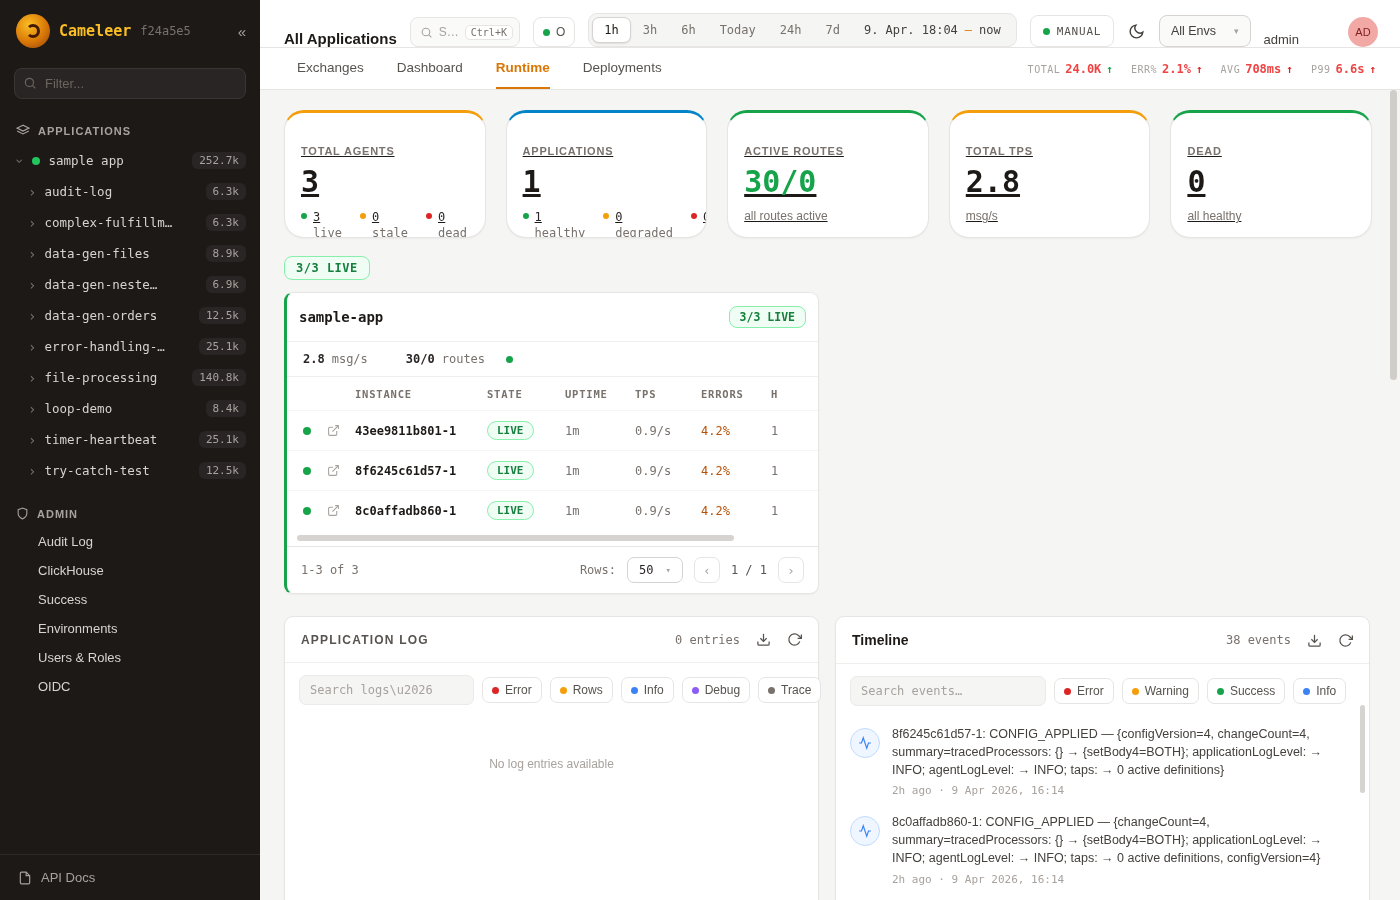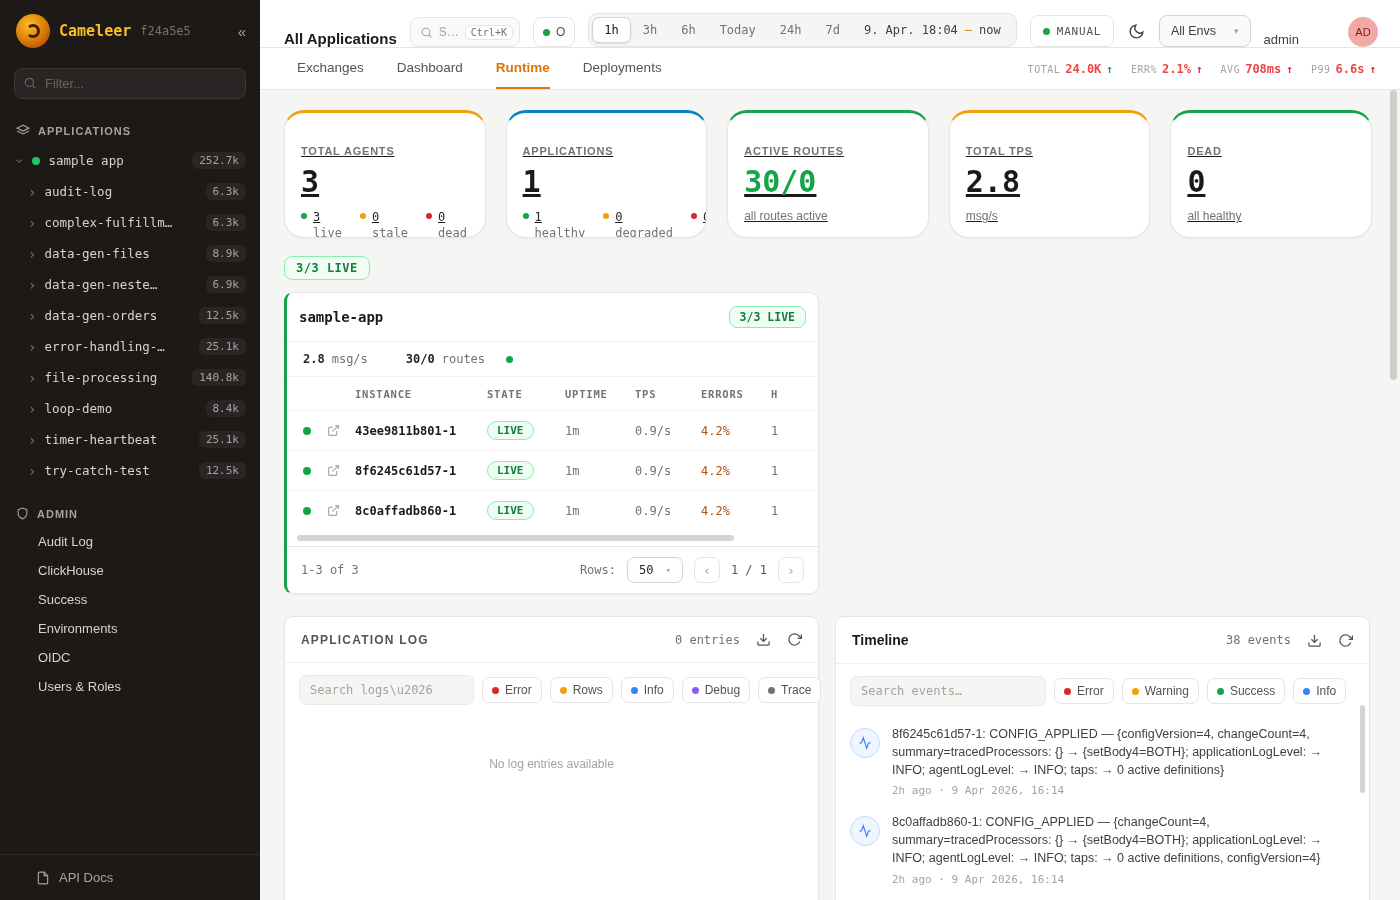--- a/index.html
+++ b/index.html
@@ -21,21 +21,21 @@
   .filter-input::placeholder { color:#6b6560; }
   .sec-header { display:flex; align-items:center; gap:8px; padding:9px 16px 7px; color:#a8a29e; font-size:11px; font-weight:bold; letter-spacing:1px; }
   .tree-parent,.tree-child { display:flex; align-items:center; height:31px; padding:0 14px 0 16px; gap:8px; font-family:"DejaVu Sans Mono",monospace; font-size:12.5px; cursor:pointer; }
   .tree-child { padding-left:28px; }
   .chev { color:#78716c; font-size:14px; line-height:1; }
   .chev-down { display:inline-block; transform:rotate(90deg); }
   .gdot { width:8px; height:8px; border-radius:50%; background:#22c55e; flex-shrink:0; }
   .tname { white-space:nowrap; overflow:hidden; text-overflow:ellipsis; max-width:128px; }
   .tcount { margin-left:auto; background:#292524; border-radius:6px; padding:2px 7px; font-size:11px; color:#a8a29e; }
   .admin-item { padding:7px 16px 7px 38px; font-size:13px; color:#d6d3d1; cursor:pointer; }
-  .api-docs { margin-top:auto; border-top:1px solid #2e2a27; padding:15px 36px; display:flex; gap:9px; align-items:center; font-size:13px; color:#a8a29e; cursor:pointer; }
+  .api-docs { margin-top:auto; border-top:1px solid #2e2a27; padding:15px 18px; display:flex; gap:9px; align-items:center; font-size:13px; color:#a8a29e; cursor:pointer; }
 
   
   .main { flex:1; display:flex; flex-direction:column; height:900px; position:relative; min-width:0; }
   .topbar { height:48px; background:#fff; border-bottom:1px solid #e7e5e4; display:flex; align-items:flex-end; padding:0 22px 0 24px; gap:13px; flex-shrink:0; }
   .page-title { font-size:15px; font-weight:bold; white-space:nowrap; }
   .searchbox { display:flex; align-items:center; gap:6px; border:1px solid #e7e5e4; background:#fafaf9; height:30px; border-radius:8px; padding:0 6px 0 9px; width:120px; color:#a8a29e; font-size:12px; cursor:pointer; }
   .kbd { border:1px solid #e7e5e4; background:#fff; border-radius:5px; padding:1px 5px; font-size:10px; font-family:"DejaVu Sans Mono",monospace; color:#78716c; margin-left:auto; white-space:nowrap; }
   .online-chip { display:flex; align-items:center; gap:6px; border:1px solid #e7e5e4; background:#fff; height:30px; border-radius:8px; padding:0 9px; font-size:12px; color:#57534e; cursor:pointer; }
   .dot { width:7px; height:7px; border-radius:50%; flex-shrink:0; }
   .time-group { display:flex; align-items:center; background:#f5f5f4; border:1px solid #e7e5e4; border-radius:9px; height:34px; padding:0 3px; }
@@ -216,22 +216,22 @@
       <svg width="13" height="13" viewBox="0 0 24 24" fill="none" stroke="currentColor" stroke-width="2">
           <path d="M12 22s8-4 8-10V5l-8-3-8 3v7c0 6 8 10 8 10z"></path>
         </svg>
     </span>
     <span>ADMIN</span>
   </div>
   <div class="admin-item">Audit Log</div>
   <div class="admin-item">ClickHouse</div>
   <div class="admin-item">Success</div>
   <div class="admin-item">Environments</div>
+  <div class="admin-item">Users &amp; Roles</div>
   <div class="admin-item">OIDC</div>
-  <div class="admin-item">Users &amp; Roles</div>
 
   <div class="api-docs">
     <span>
       <svg width="14" height="14" viewBox="0 0 24 24" fill="none" stroke="currentColor" stroke-width="2">
           <path d="M14 2H6a2 2 0 0 0-2 2v16a2 2 0 0 0 2 2h12a2 2 0 0 0 2-2V8z"></path>
           <polyline points="14 2 14 8 20 8"></polyline>
         </svg>
     </span>
     <span>API Docs</span>
   </div>

